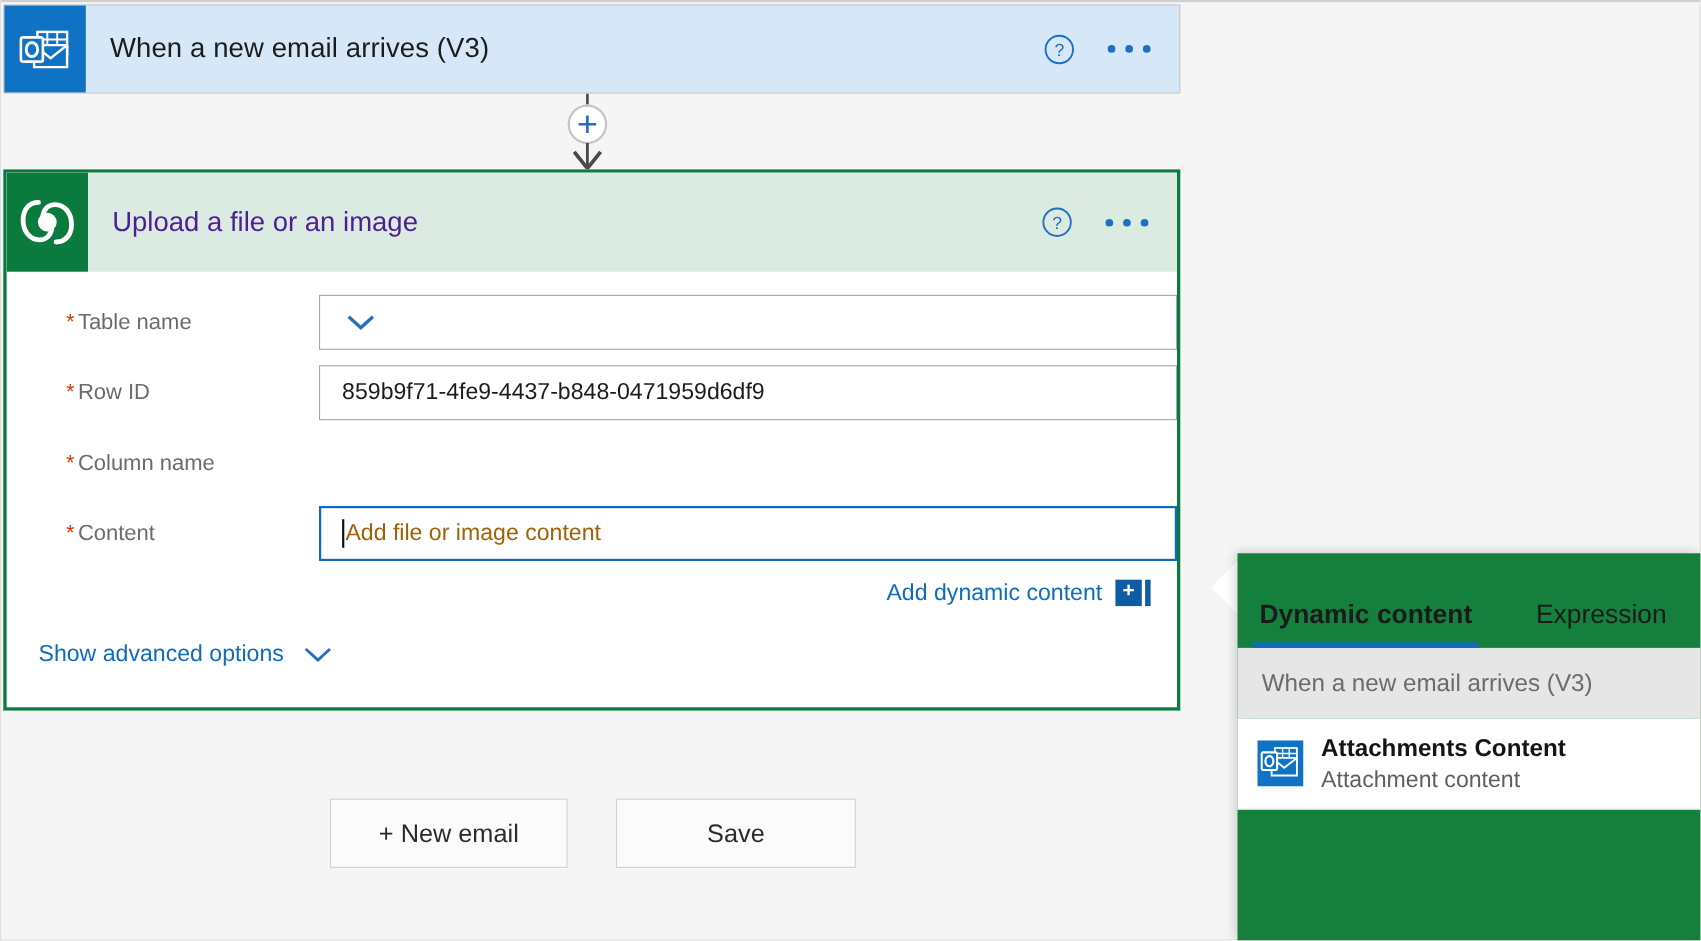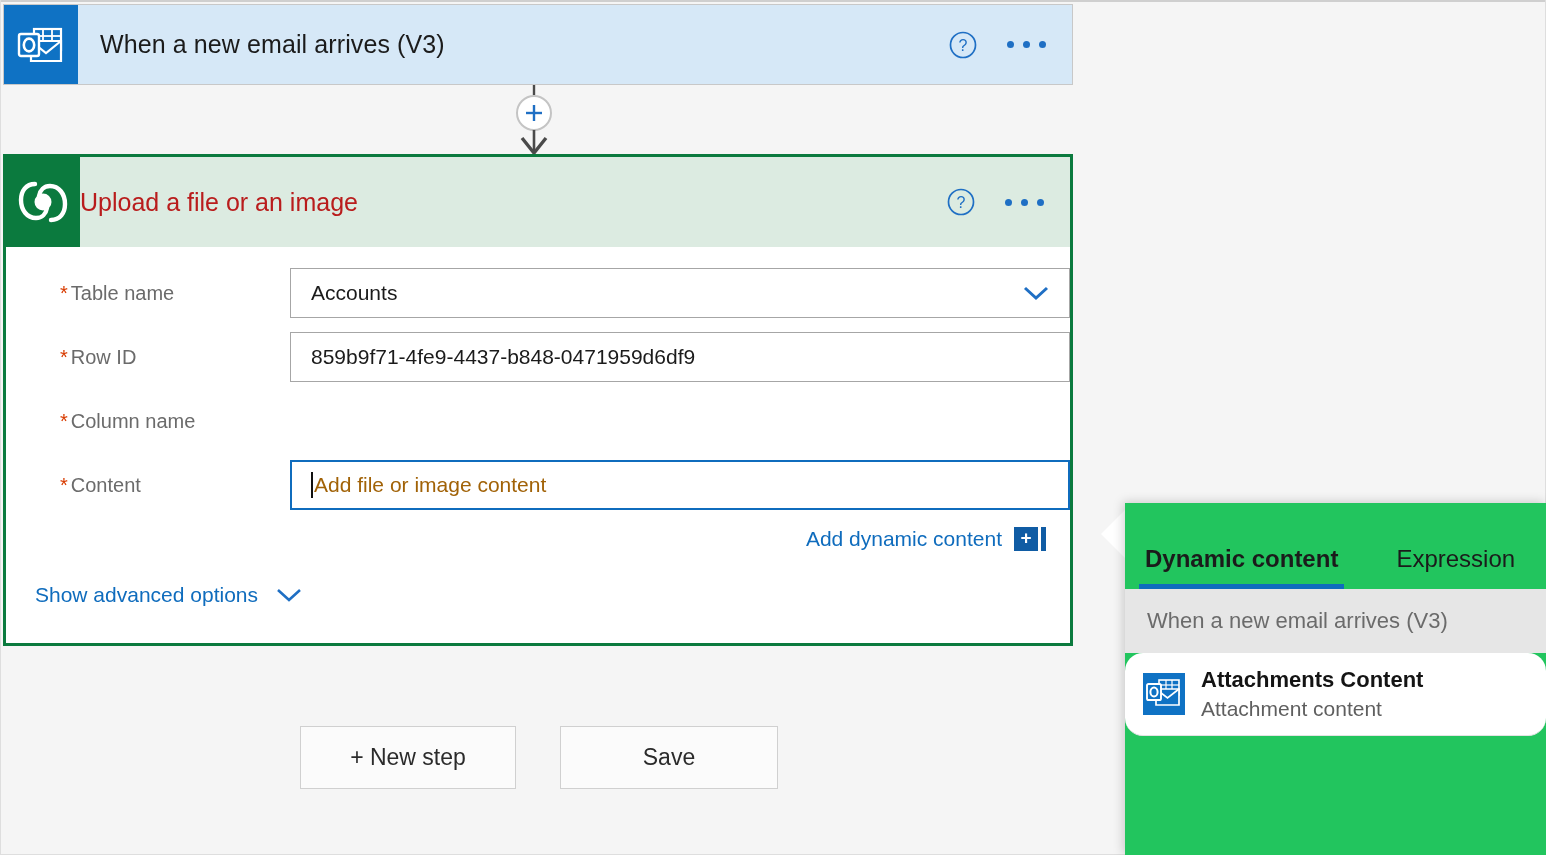--- a/index.html
+++ b/index.html
@@ -43,21 +43,21 @@
   
   .action-card {
     position: absolute; left: 3px; top: 154px; width: 1070px; height: 492px;
     background: #ffffff; border: 3px solid #0b7a3e;
   }
   .action-head {
     height: 90px; background: #dcebe1; display: flex; align-items: center;
   }
   .icon-dataverse-bg { background: #0b7a3e; width: 74px; height: 90px; flex: 0 0 74px;
     display: flex; align-items: center; justify-content: center; }
-  .action-title { font-size: 25px; color: #b91c1c; flex: 1; }
+  .action-title { font-size: 25px; color: #4c1d95; margin-left: 22px; flex: 1; }
 
   .form { padding: 14px 0 0 0; }
   .form-row { display: flex; align-items: center; height: 64px; padding-left: 32px; }
   .field-label {
     width: 252px; flex: 0 0 252px; padding-left: 22px;
     font-size: 20px; color: #6b6b6b;
   }
   .req { color: #d83b01; margin-right: 3px; }
   .field-control { position: relative; width: 790px; }
   .text-box {
@@ -100,21 +100,21 @@
     border: 1px solid #d0d0d0; background: #fbfbfb; height: 63px;
     font-size: 23px; color: #2b2b2b; display: flex; align-items: center;
     justify-content: center; font-family: "Liberation Sans", sans-serif;
   }
   .btn-new { width: 216px; }
   .btn-save { width: 218px; }
 
   
   .dyn-panel {
     position: absolute; left: 1125px; top: 503px; width: 421px; height: 352px;
-    background: #22c55e; box-shadow: -2px -1px 10px rgba(0,0,0,.18);
+    background: #15803d; box-shadow: -2px -1px 10px rgba(0,0,0,.18);
   }
   .dyn-pointer {
     position: absolute; left: 1101px; top: 508px; width: 26px; height: 52px;
   }
   .dyn-tabs { display: flex; align-items: flex-end; height: 86px; padding-left: 14px; }
   .dyn-tab { font-size: 24px; color: #1b1b1b; padding: 0 6px 16px 6px; position: relative; }
   .dyn-tab.active { font-weight: 700; }
   .dyn-tab.active::after {
     content: ""; position: absolute; left: 0; right: 0; bottom: 0;
     height: 5px; background: #0f6cbd;
@@ -125,21 +125,21 @@
     background: #fff; border: 1px solid #9b9b9b; height: 53px;
     display: flex; align-items: center; padding-left: 18px;
   }
   .dyn-search .ph { font-size: 22px; color: #5f5f5f; margin-left: 18px; }
   .dyn-section {
     background: #e6e6e6; height: 64px; display: flex; align-items: center;
     padding-left: 22px; font-size: 22px; color: #6b6b6b;
   }
   .dyn-item {
     display: flex; align-items: center; padding: 14px 0 14px 18px;
-    border-bottom: 1px solid #e3e3e3; background: #fff; border-radius: 18px;
+    border-bottom: 1px solid #e3e3e3; background: #fff;
   }
   .dyn-item-icon { width: 42px; height: 42px; flex: 0 0 42px; }
   .dyn-item-text { margin-left: 16px; }
   .dyn-item-title { font-size: 22px; font-weight: 700; color: #141414; }
   .dyn-item-sub { font-size: 21px; color: #5f5f5f; margin-top: 4px; }
 </style>
 </head>
 <body>
 
 <div id="root">
@@ -218,21 +218,20 @@
     </div>
 
     <div class="form">
 
       <div class="form-row">
         <div class="field-label">
           <span class="req">*</span><span>Table name</span>
         </div>
         <div class="field-control">
           <div class="text-box">
-            <span class="combo-value">Accounts</span>
             <svg class="chev" viewBox="0 0 34 22">
               <path d="M6 6 L17 16 L28 6" fill="none" stroke="#1f6fc4" stroke-width="3"></path>
             </svg>
           </div>
         </div>
       </div>
 
       <div class="form-row">
         <div class="field-label">
           <span class="req">*</span><span>Row ID</span>
@@ -274,21 +273,21 @@
         <span class="adv-text">Show advanced options</span>
         <svg class="adv-chev" width="34" height="20" viewBox="0 0 34 20">
           <path d="M6 5 L17 15 L28 5" fill="none" stroke="#1f6fc4" stroke-width="2.6"></path>
         </svg>
       </div>
 
     </div>
   </div>
 
   <div class="btn-row">
-    <div class="btn btn-new">+ New step</div>
+    <div class="btn btn-new">+ New email</div>
     <div class="btn btn-save">Save</div>
   </div>
 
   <svg class="dyn-pointer" viewBox="0 0 26 52">
     <path d="M26 0 L0 26 L26 52 Z" fill="#ffffff"></path>
   </svg>
 
   <div class="dyn-panel">
 
     <div class="dyn-tabs">

